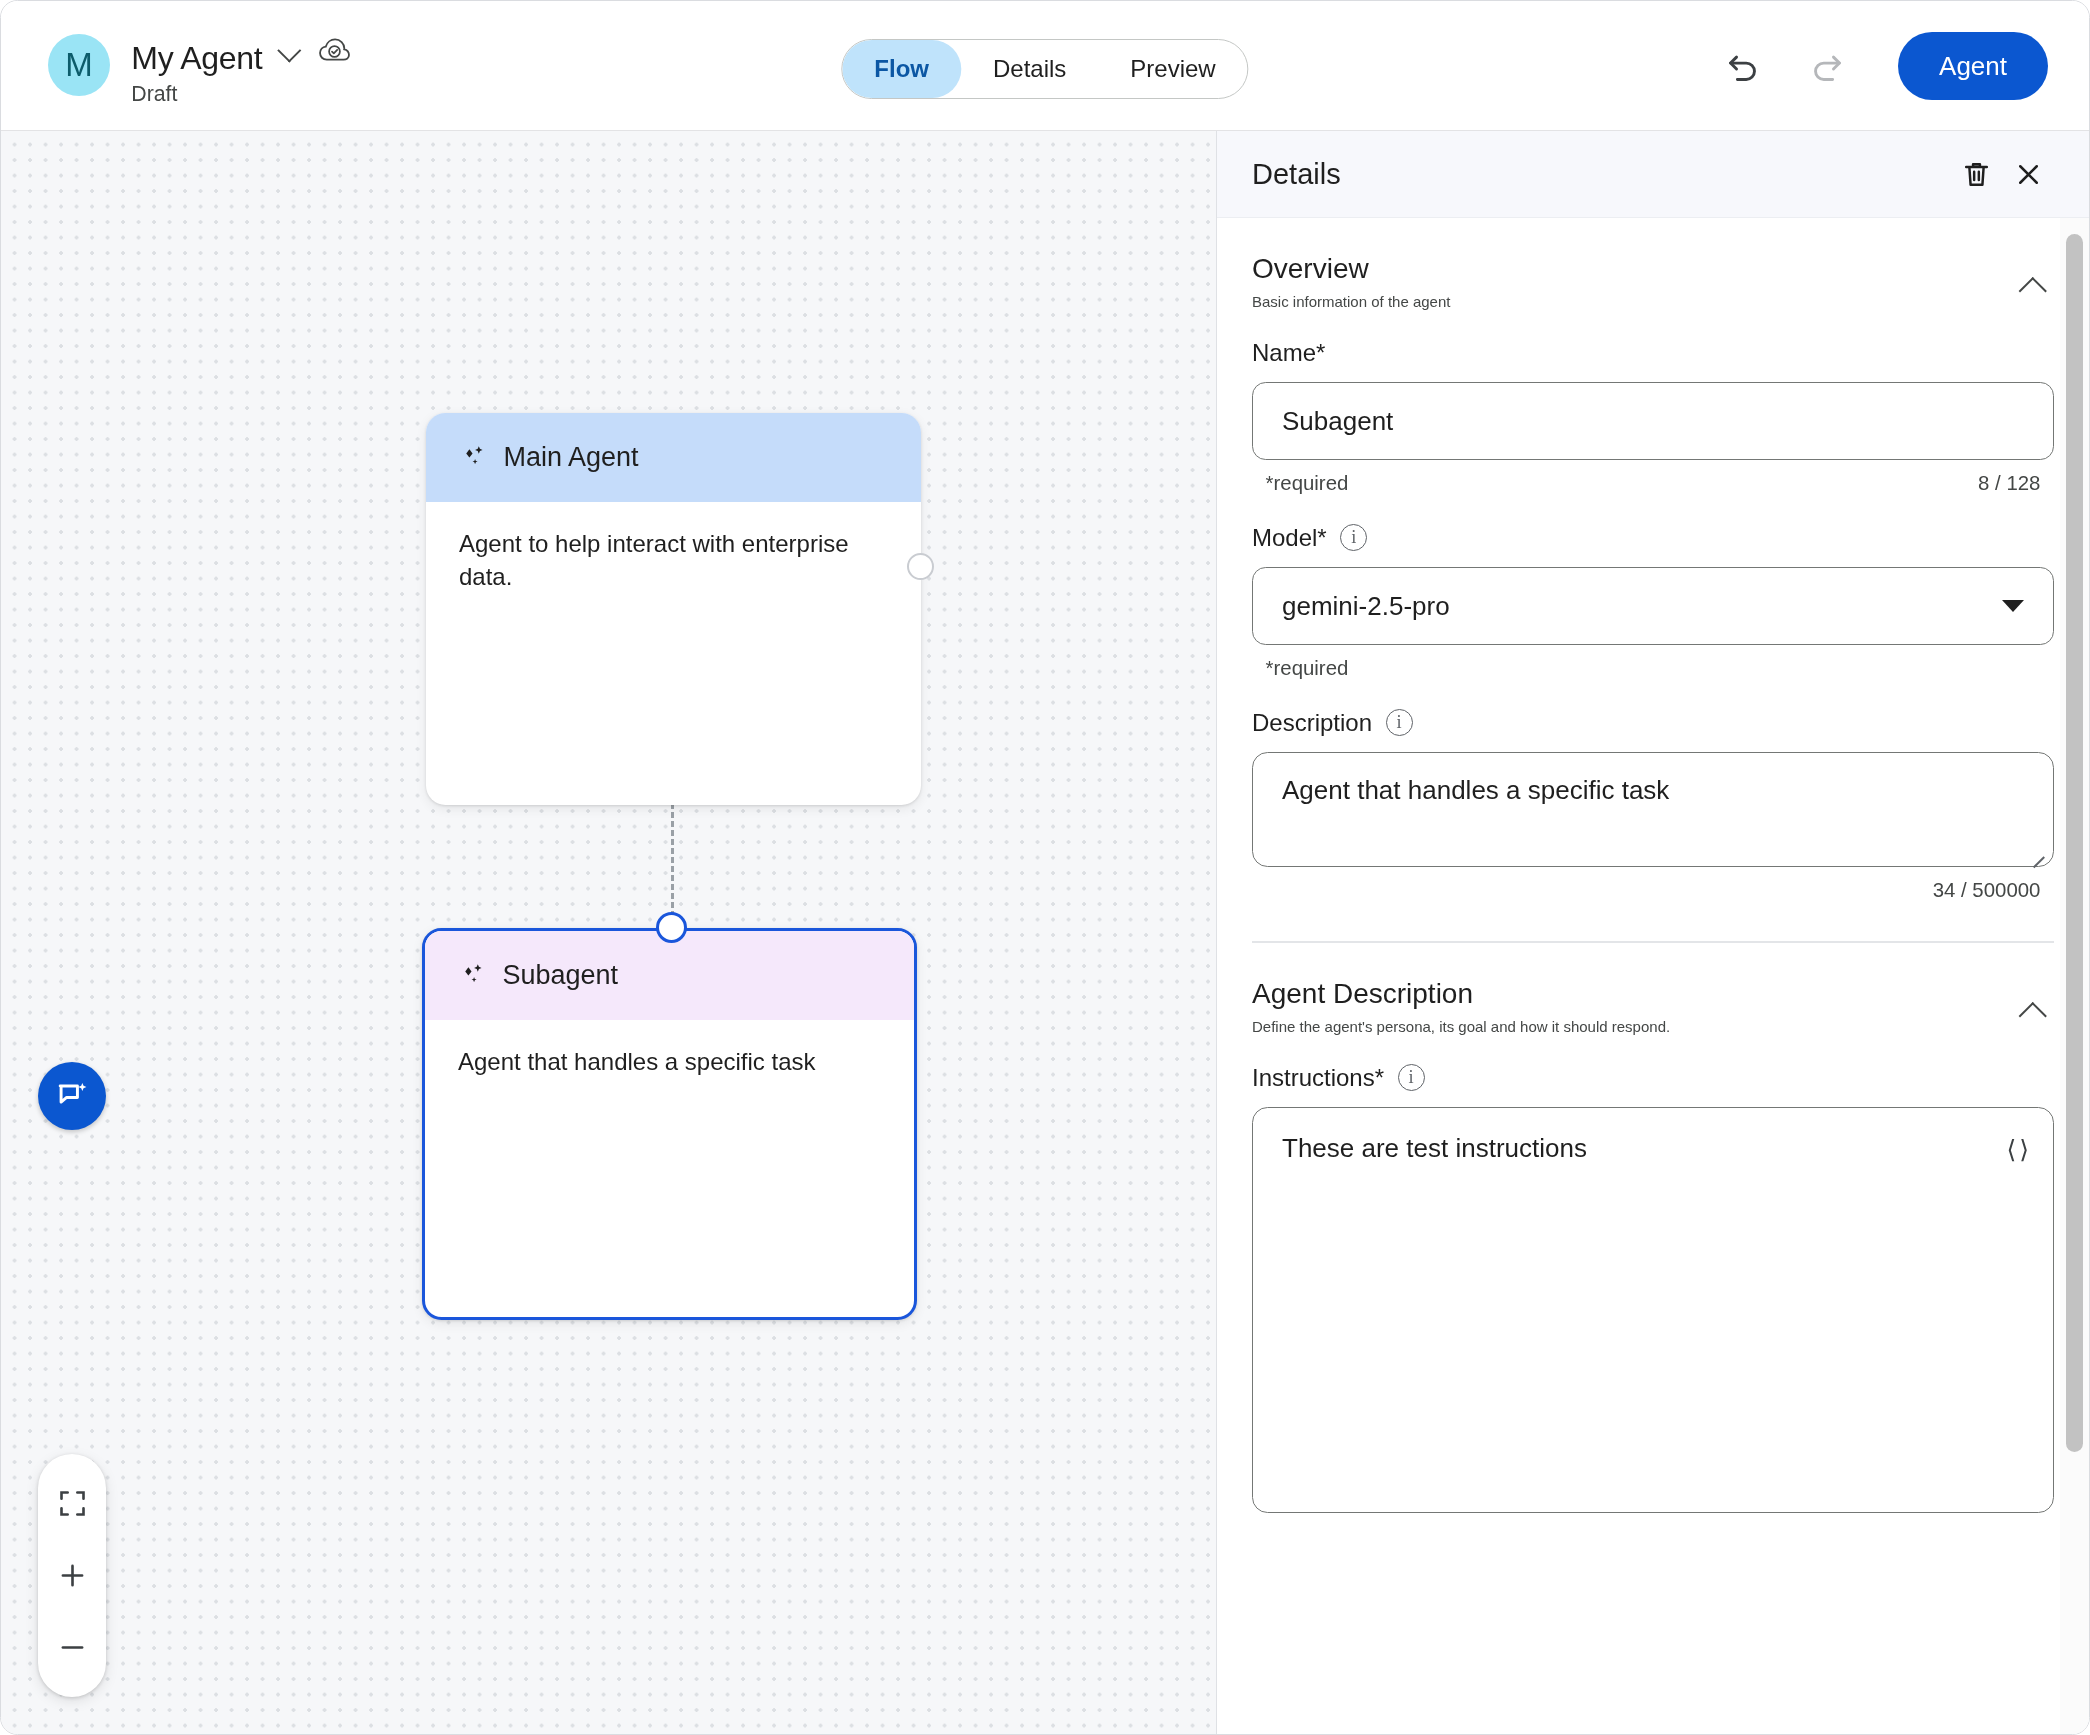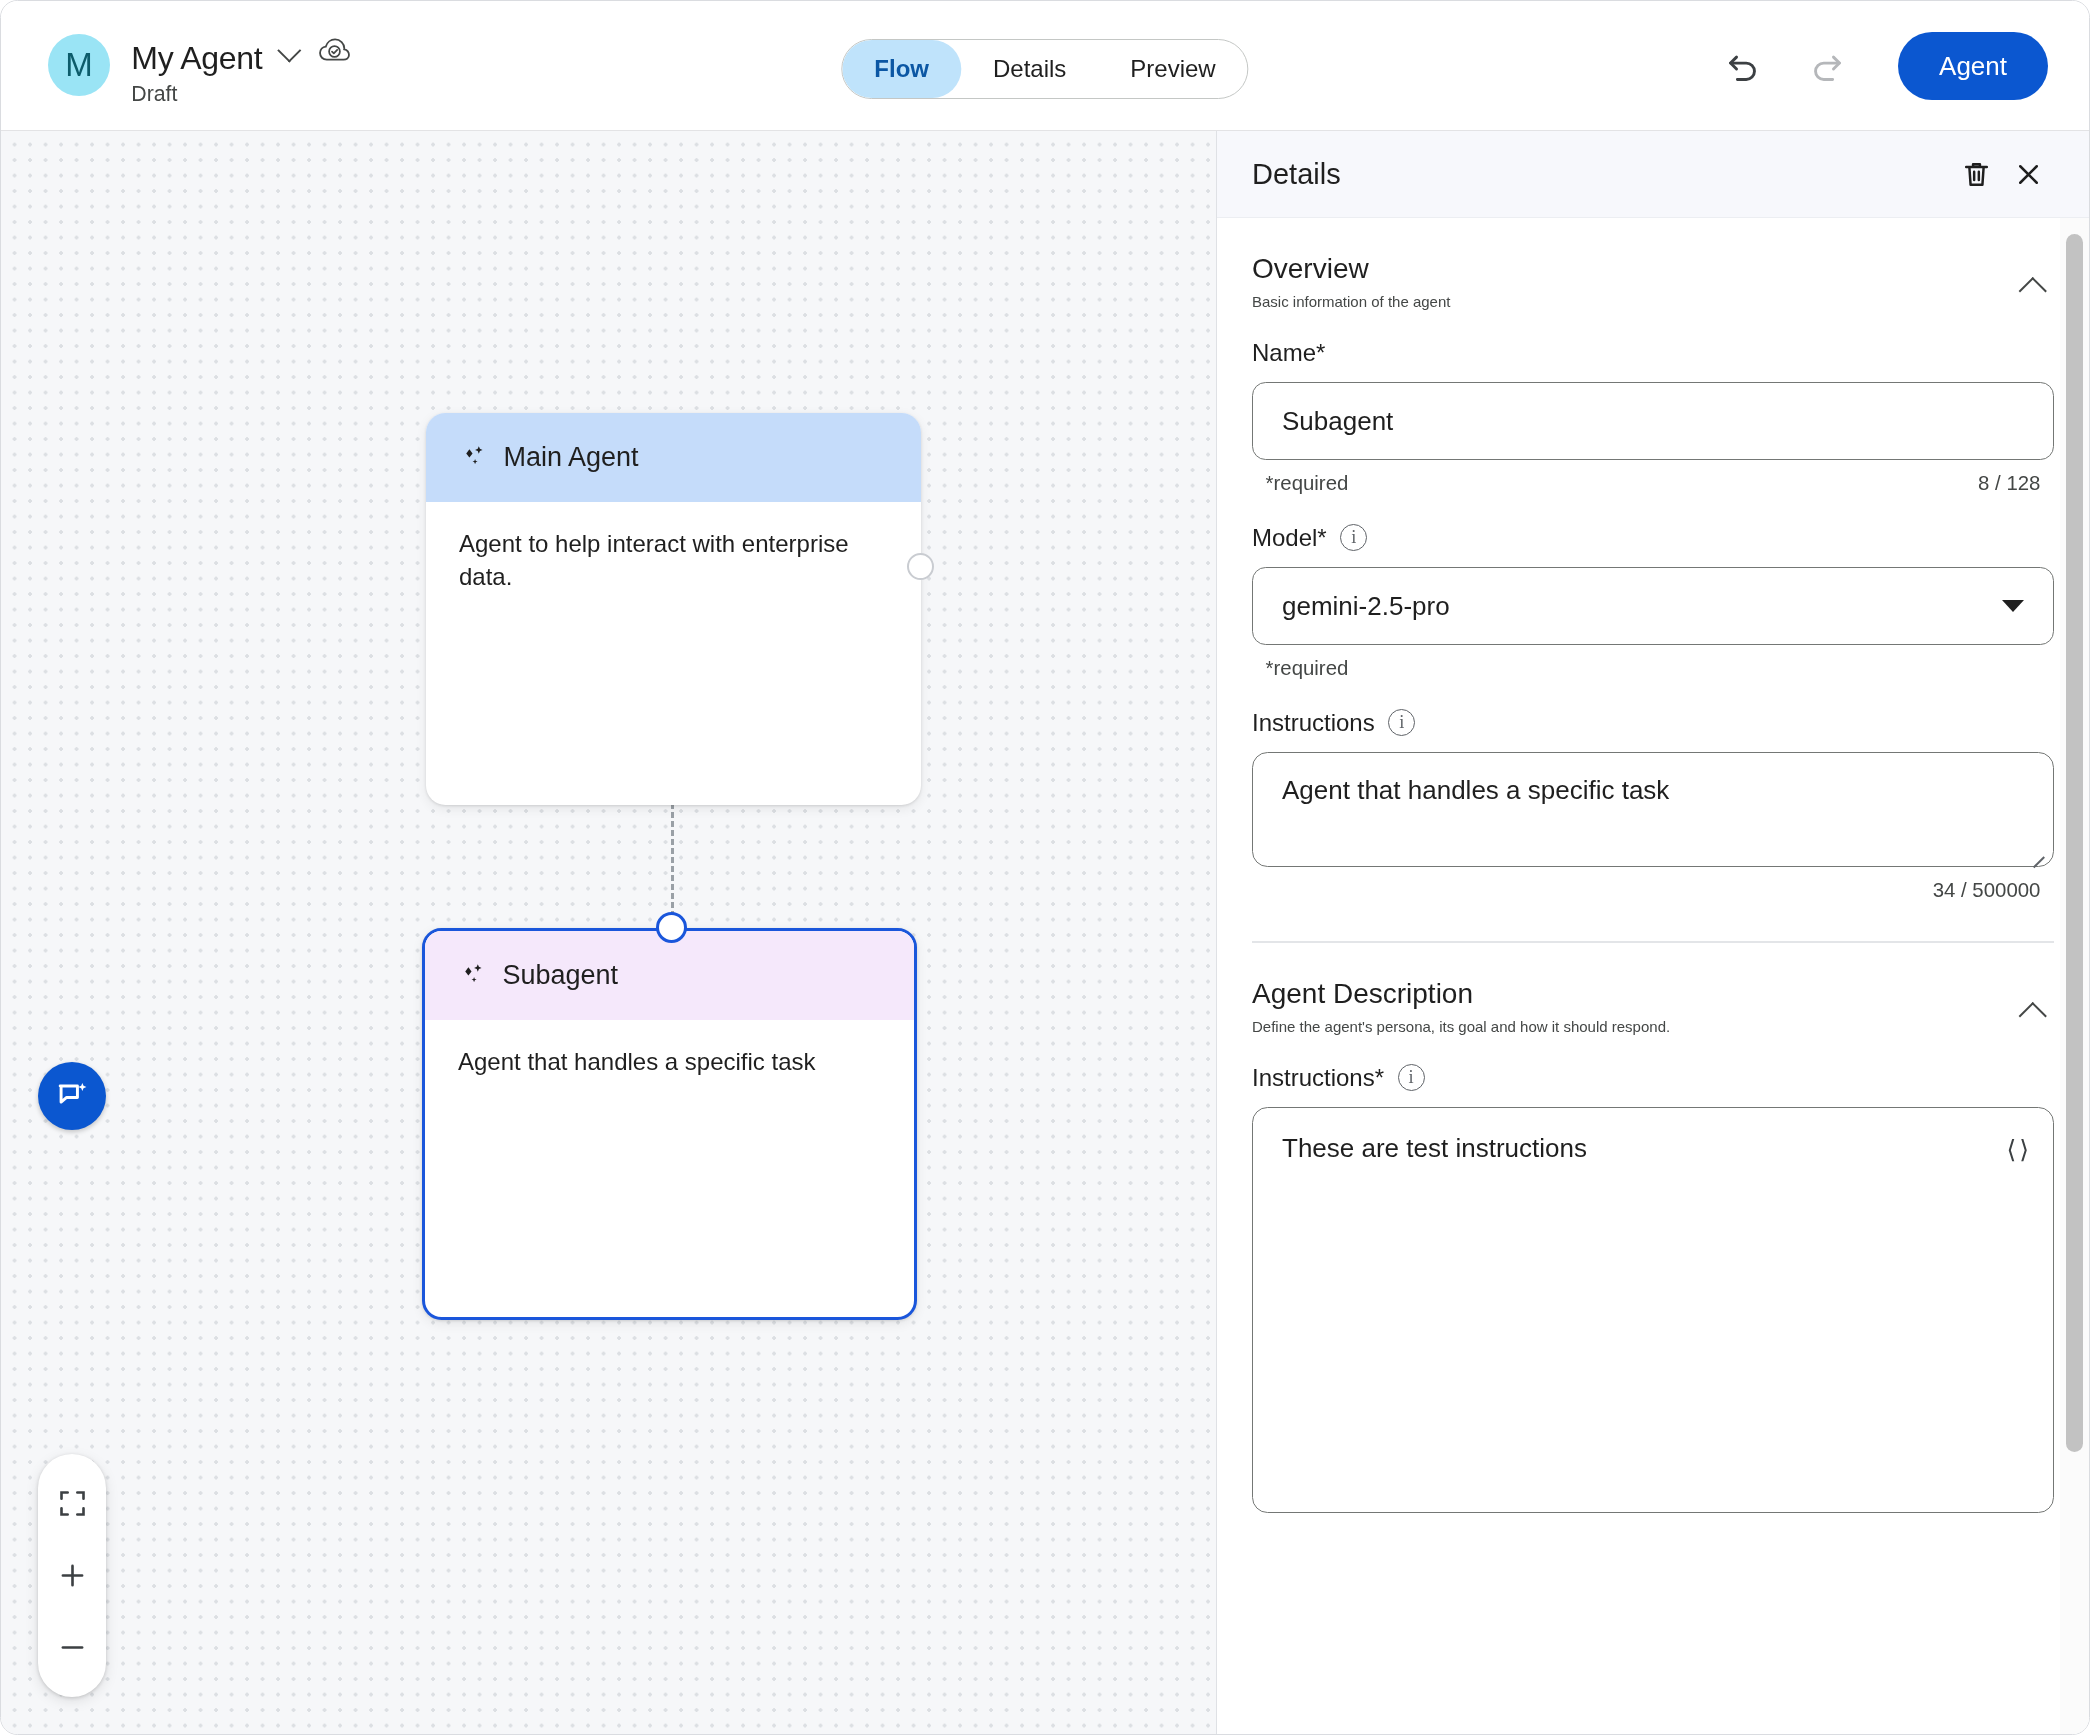--- a/index.html
+++ b/index.html
@@ -411,21 +411,21 @@
           <span>gemini-2.5-pro</span>
           <span class="caret-dn"></span>
         </div>
         <div class="helper">
           <span>*required</span>
         </div>
       </div>
 
       <div class="field">
         <div class="field-label">
-          <span>Instructions</span>
+          <span>Description</span>
           <span class="info-i">i</span>
         </div>
         <div class="control area">
           <span>Agent that handles a specific task</span>
           <span class="resize-grip"></span>
         </div>
         <div class="helper">
           <span></span>
           <span class="right">34 / 500000</span>
         </div>

